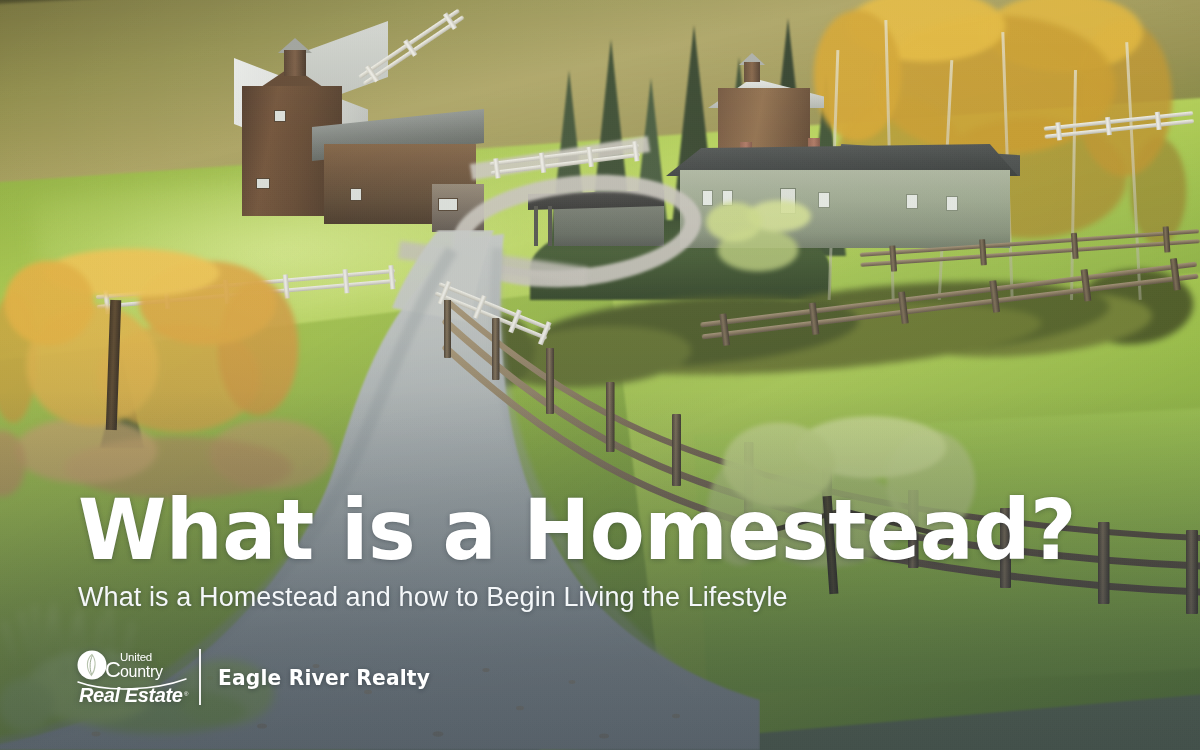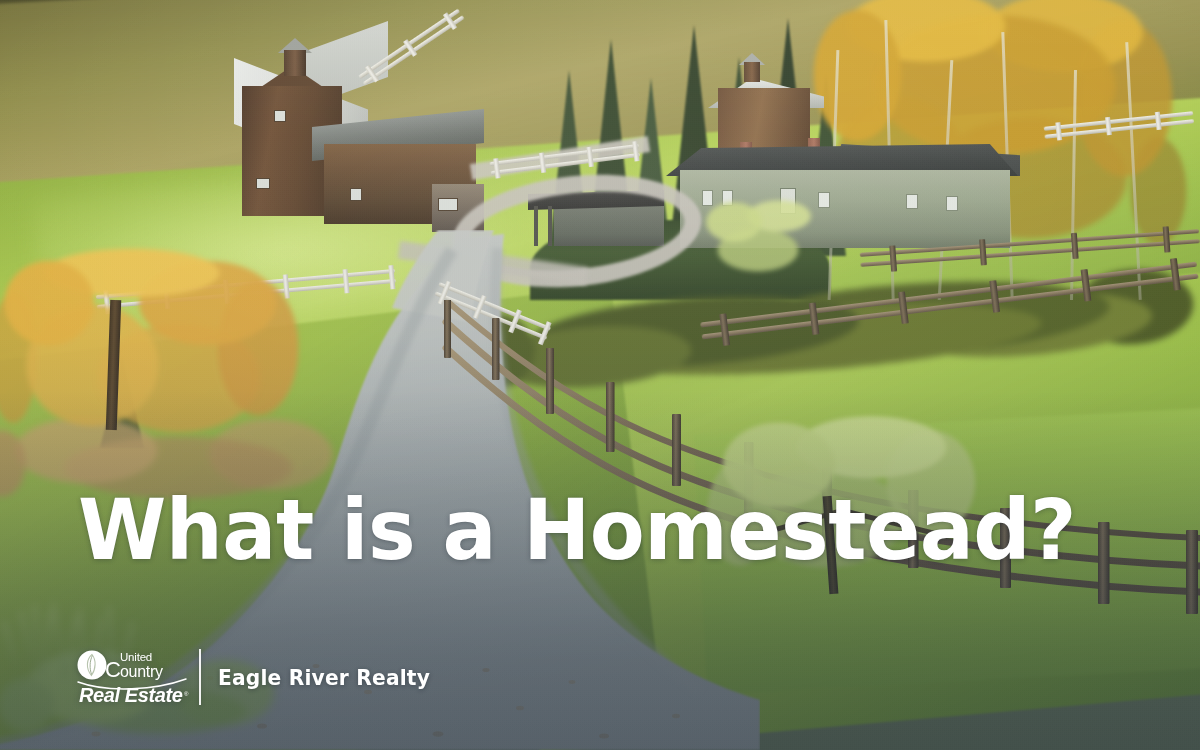--- a/index.html
+++ b/index.html
@@ -718,20 +718,21 @@
     </div>
 
     <div class="grade-soft"></div>
     <div class="grade-veil"></div>
     <div class="grade-dark"></div>
     <div class="grain"></div>
   </div>
 
   <div class="textblock">
     <div class="headline">What is a Homestead?</div>
+    <div class="subhead">What is a Homestead and how to Begin Living the Lifestyle</div>
   </div>
 
   <div class="logobar">
 
     <div class="uc-logo">
       <svg width="120" height="58" viewBox="0 0 120 58">
 
         <circle cx="18" cy="17" r="14.5" fill="#ffffff"></circle>
         <path d="M18 6.5 C 12.6 11 11.4 20 17.4 27.5 C 22 21 22.4 12 18 6.5 Z" fill="#ffffff" stroke="#b8c4ae" stroke-width="1.1"></path>
         <path d="M18.4 7.5 C 15.6 13 15.4 20.5 17.6 26.5" stroke="#9fae94" stroke-width="1" fill="none"></path>

